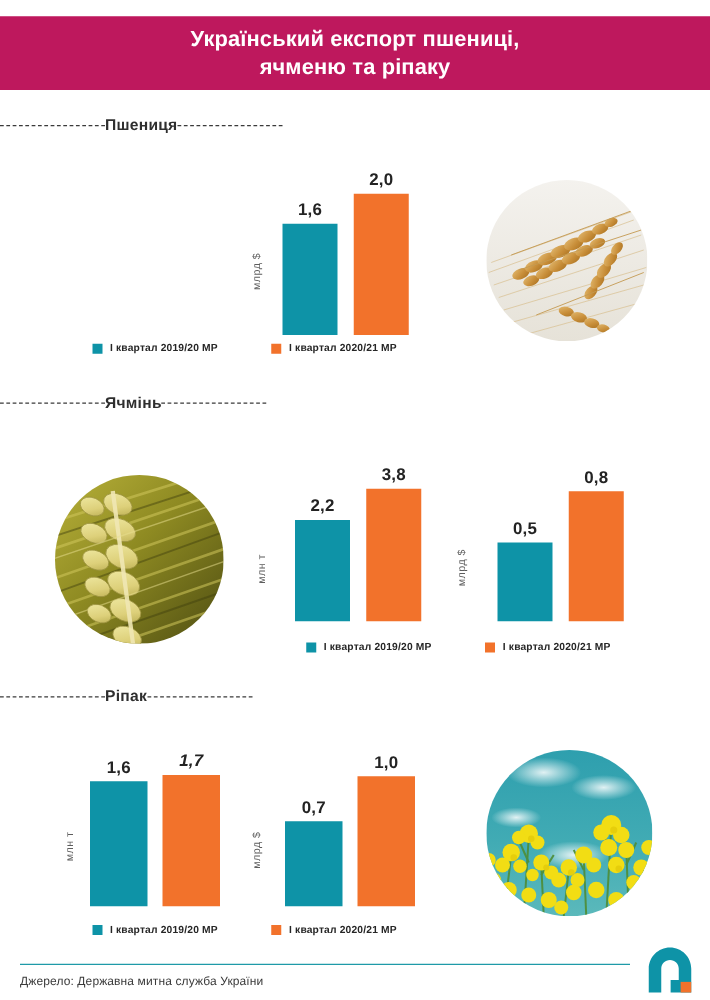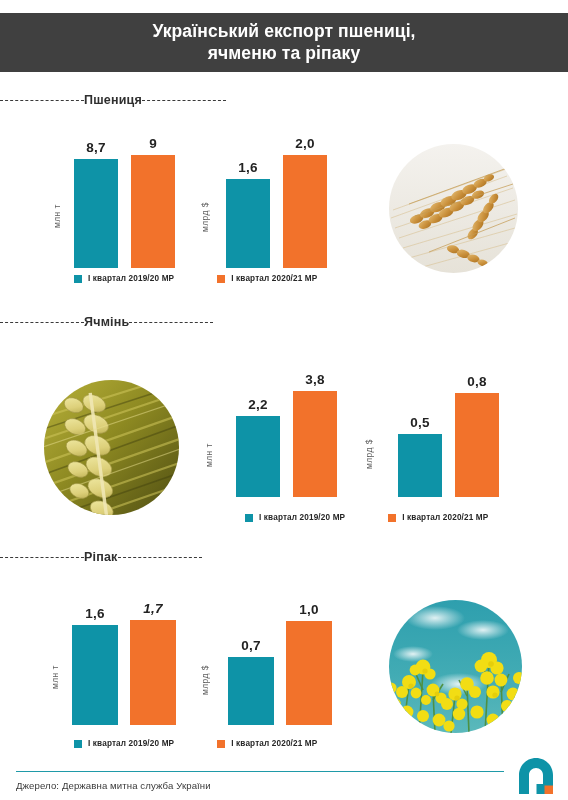--- a/index.html
+++ b/index.html
@@ -8,21 +8,21 @@
     background:#ffffff;
     font-family:"Liberation Sans","DejaVu Sans",sans-serif;
     overflow:hidden;position:relative;
     -webkit-font-smoothing:antialiased;
   }
   .page{width:568px;height:800px;position:relative;}
 
   
   .header{
     position:absolute;left:0;top:13px;width:568px;height:59px;
-    background:#404040;
+    background:#be185d;
     display:flex;align-items:center;justify-content:center;
   }
   .header-title{
     color:#ffffff;font-size:17.5px;font-weight:bold;
     line-height:1.24;text-align:center;letter-spacing:.1px;
     padding:0 28px;white-space:pre-line;
   }
 
   
   .sect-label{
@@ -96,29 +96,20 @@
     <div class="header-title">Український експорт пшениці,
 ячменю та ріпаку</div>
   </div>
 
   <div class="sect-label" style="top:88px;">
     <div class="dash"></div>
     <div class="sect-name">Пшениця</div>
     <div class="dash"></div>
   </div>
 
-  <div class="chart" style="left:60px;top:138px;width:120px;height:130px;">
-    <div class="chart-plot">
-      <div class="axis-label" style="left:2px;bottom:40px;">млн т</div>
-      <div class="bar teal" style="left:14px;width:44px;height:109px;"></div>
-      <div class="bar orange" style="left:71px;width:44px;height:113px;"></div>
-      <div class="bar-val" style="left:14px;width:44px;bottom:113px;">8,7</div>
-      <div class="bar-val" style="left:71px;width:44px;bottom:117px;">9</div>
-    </div>
-  </div>
 
   <div class="chart" style="left:208px;top:138px;width:125px;height:130px;">
     <div class="chart-plot">
       <div class="axis-label" style="left:2px;bottom:36px;">млрд $</div>
       <div class="bar teal" style="left:18px;width:44px;height:89px;"></div>
       <div class="bar orange" style="left:75px;width:44px;height:113px;"></div>
       <div class="bar-val" style="left:18px;width:44px;bottom:93px;">1,6</div>
       <div class="bar-val" style="left:75px;width:44px;bottom:117px;">2,0</div>
     </div>
   </div>

